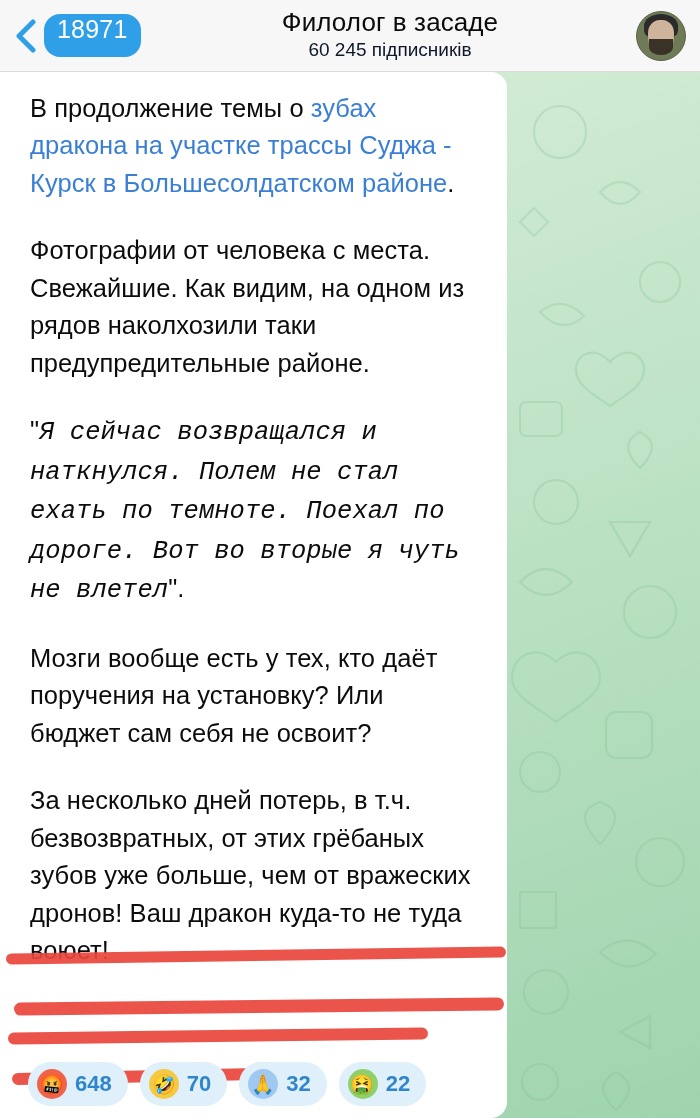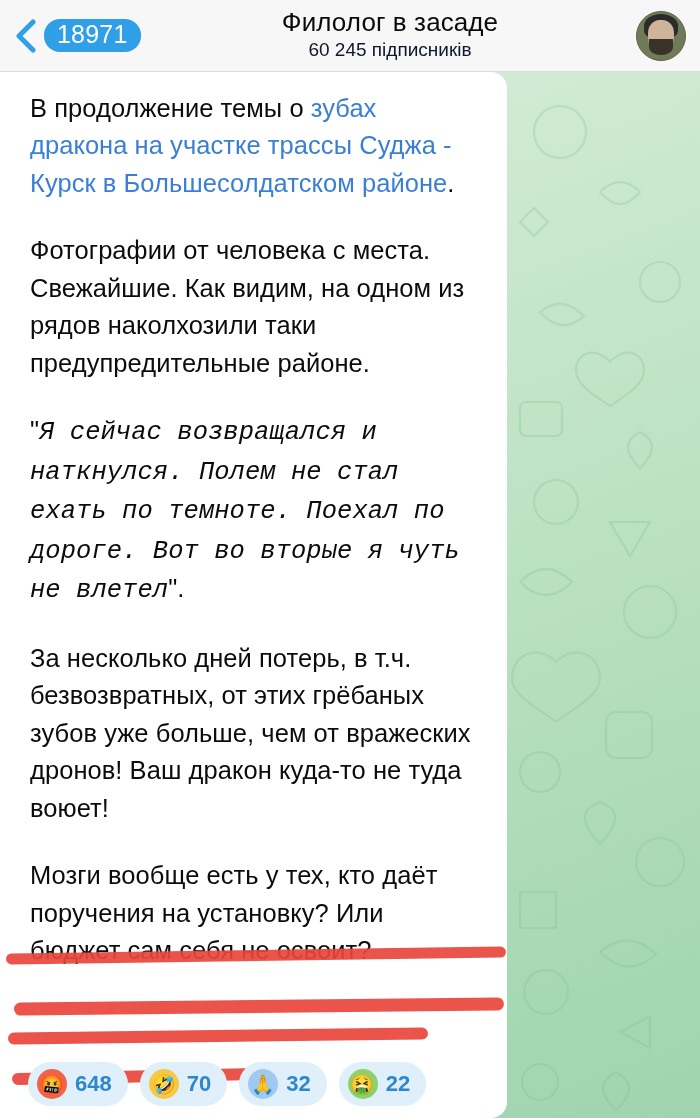--- a/index.html
+++ b/index.html
@@ -41,21 +41,21 @@
     position: relative;
     flex: 0 0 auto;
   }
   .back-chevron svg { display: block; }
   .badge-count {
     background: #2f9fe8;
     color: #fff;
     font-size: 25px;
     font-weight: 500;
     border-radius: 16px;
-    padding: 3px 13px 5px;
+    padding: 3px 13px 15px;
     line-height: 1;
     letter-spacing: 0.2px;
   }
   .title-block {
     flex: 1 1 auto;
     text-align: center;
     margin-top: -2px;
   }
   .chat-title {
     font-size: 26px;
@@ -271,23 +271,23 @@
         <span>В продолжение темы о </span><a class="link" href="#">зубах дракона на участке трассы Суджа - Курск в Большесолдатском районе</a><span>.</span>
       </p>
 
       <p>Фотографии от человека с места. Свежайшие. Как видим, на одном из рядов наколхозили таки предупредительные районе.</p>
 
 
       <p>
         <span>"</span><span class="quote">Я сейчас возвращался и наткнулся. Полем не стал ехать по темноте. Поехал по дороге. Вот во вторые я чуть не влетел</span><span>".</span>
       </p>
 
+      <p>Мозги вообще есть у тех, кто даёт поручения на установку? Или бюджет сам себя не освоит?</p>
+
       <p>За несколько дней потерь, в т.ч. безвозвратных, от этих грёбаных зубов уже больше, чем от вражеских дронов! Ваш дракон куда-то не туда воюет!</p>
-
-      <p>Мозги вообще есть у тех, кто даёт поручения на установку? Или бюджет сам себя не освоит?</p>
 
     </div>
   </div>
 
   <div class="marker m1"></div>
   <div class="marker m2"></div>
   <div class="marker m3"></div>
   <div class="marker m4"></div>
 
   <div class="reactions">

